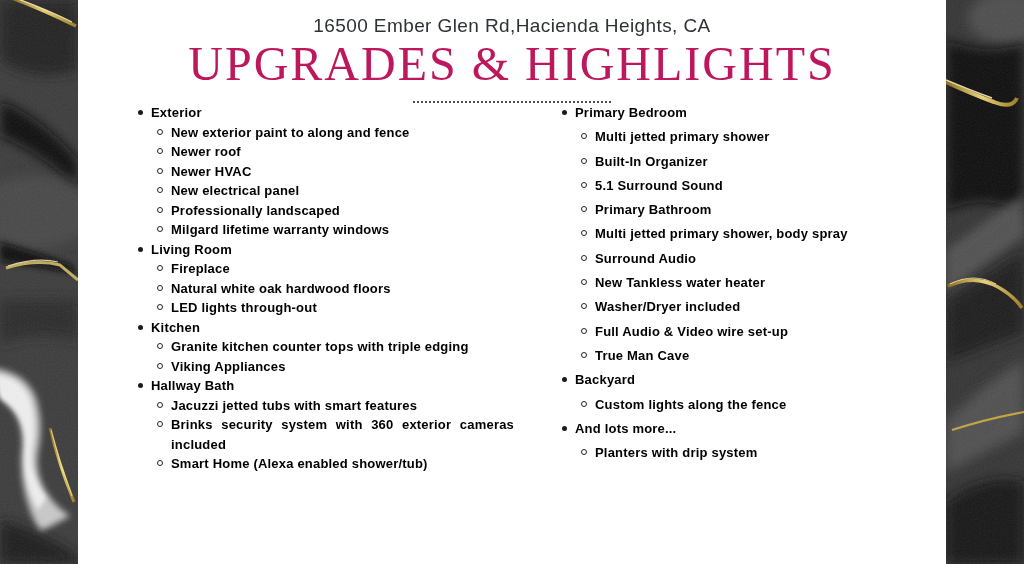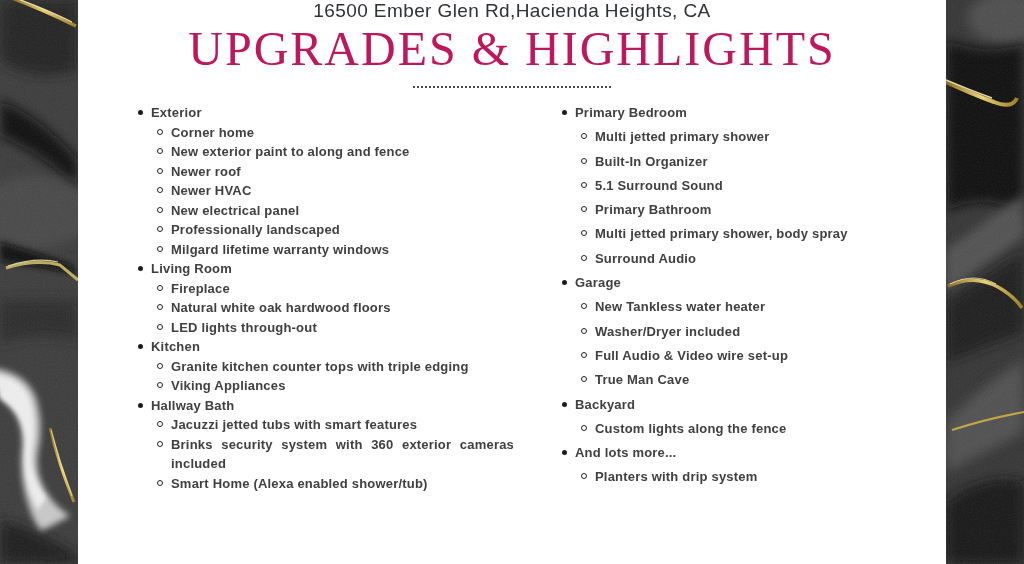--- a/index.html
+++ b/index.html
@@ -11,40 +11,41 @@
   .page{position:relative;width:1024px;height:564px;background:#ffffff;}
 
   
   .bar{position:absolute;top:0;height:564px;width:78px;display:block;}
   .bar.left{left:0;}
   .bar.right{left:946px;}
 
   
   .header{position:absolute;left:78px;top:0;width:868px;text-align:center;}
   .address{
+    margin-top:15px;
     font-size:19px;font-weight:400;letter-spacing:.4px;
     color:#2e3136;
   }
   .title{
     margin:2px 0 0 0;
     font-family:"Liberation Serif",serif;font-weight:400;
     font-size:48px;line-height:50px;letter-spacing:2px;
     color:#be185d;
   }
   .divider{
     display:inline-block;margin-top:3px;width:198px;height:0;
     border-bottom:2px dotted #4d4d4d;
   }
 
   
   .col{position:absolute;top:103px;}
   .col-left{left:136px;width:378px;}
   .col-right{left:560px;width:382px;}
 
-  .li{display:flex;align-items:flex-start;color:#404040;
+  .li{display:flex;align-items:flex-start;color:#000000;
       font-size:13px;font-weight:700;letter-spacing:.2px;line-height:19.5px;}
   .col-right .li{margin-bottom:4.8px;}
   .blt{flex:0 0 auto;display:inline-block;}
   .dot{width:5px;height:5px;border-radius:50%;background:#1b1b1b;margin:7px 8px 0 2px;}
   .circ{width:4px;height:4px;border-radius:50%;border:1.5px solid #262626;background:transparent;margin:6px 8px 0 0;}
   .sub{margin-left:21px;}
   .txt{flex:1 1 auto;}
   .col-left .sub .txt{text-align:justify;}
 </style>
 </head>
@@ -130,24 +131,20 @@
     <span class="divider"></span>
   </div>
 
   <div class="col col-left">
       <div class="li head">
         <span class="blt dot"></span>
         <span class="txt">Exterior</span>
       </div>
       <div class="li sub">
         <span class="blt circ"></span>
-        <span class="txt">Corner home</span>
-      </div>
-      <div class="li sub">
-        <span class="blt circ"></span>
         <span class="txt">New exterior paint to along and fence</span>
       </div>
       <div class="li sub">
         <span class="blt circ"></span>
         <span class="txt">Newer roof</span>
       </div>
       <div class="li sub">
         <span class="blt circ"></span>
         <span class="txt">Newer HVAC</span>
       </div>
@@ -230,24 +227,20 @@
         <span class="txt">Primary Bathroom</span>
       </div>
       <div class="li sub">
         <span class="blt circ"></span>
         <span class="txt">Multi jetted primary shower, body spray</span>
       </div>
       <div class="li sub">
         <span class="blt circ"></span>
         <span class="txt">Surround Audio</span>
       </div>
-      <div class="li head">
-        <span class="blt dot"></span>
-        <span class="txt">Garage</span>
-      </div>
       <div class="li sub">
         <span class="blt circ"></span>
         <span class="txt">New Tankless water heater</span>
       </div>
       <div class="li sub">
         <span class="blt circ"></span>
         <span class="txt">Washer/Dryer included</span>
       </div>
       <div class="li sub">
         <span class="blt circ"></span>

